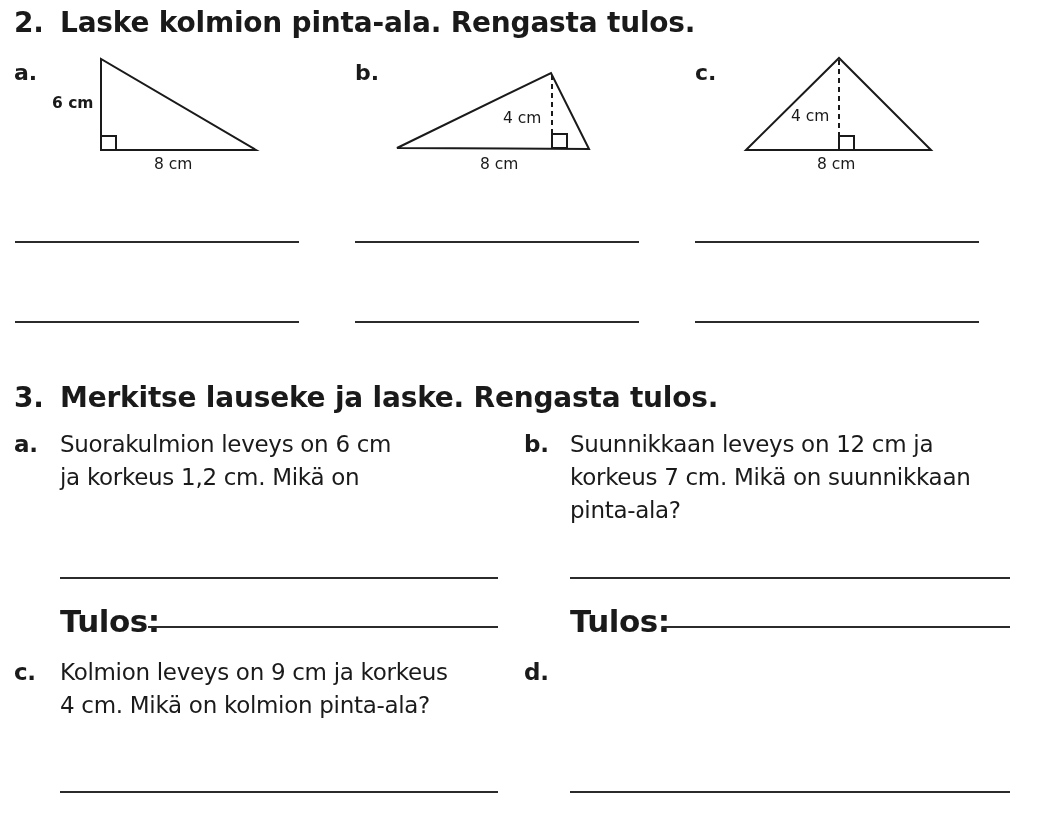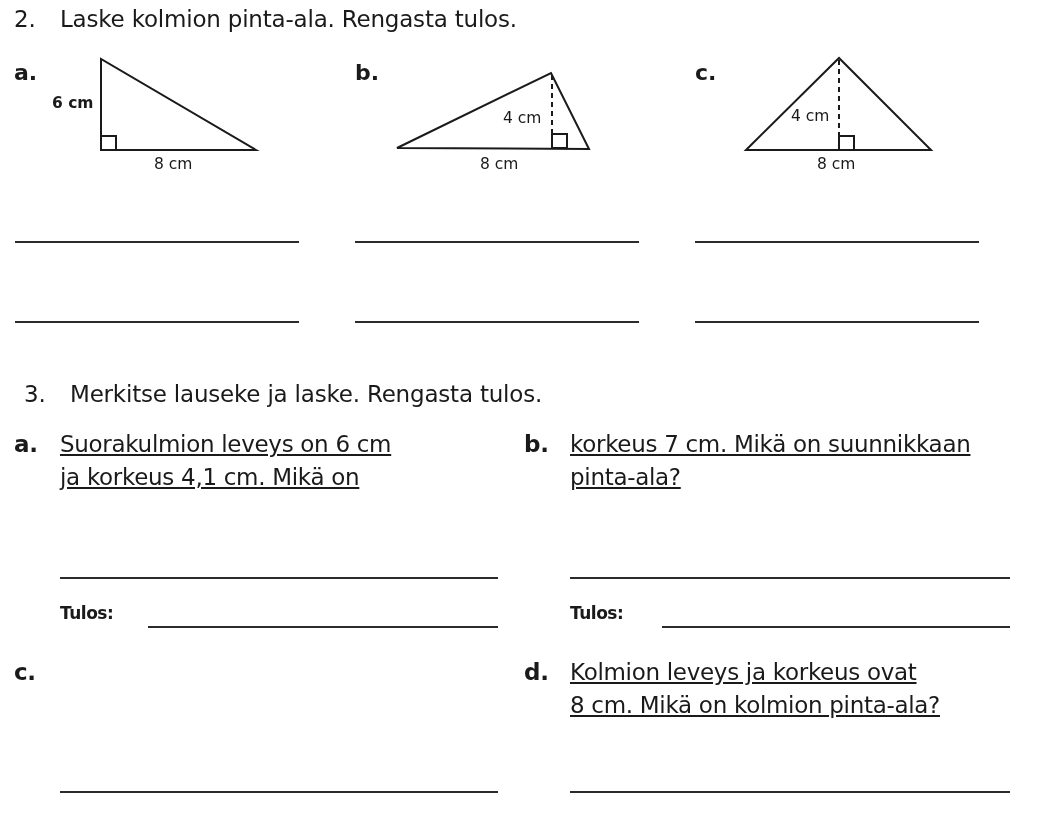--- a/index.html
+++ b/index.html
@@ -2,30 +2,30 @@
 <html><head>
   <meta charset="utf-8">
   <style>
     html, body { margin: 0; padding: 0; background: #ffffff; }
     body {
       width: 1062px; height: 823px; position: relative; overflow: hidden;
       font-family: "DejaVu Sans", sans-serif; color: #1a1a1a;
     }
     .abs { position: absolute; }
     .heading {
-      font-weight: normal; font-size: 23px; letter-spacing: -0.2px; white-space: nowrap;
+      font-weight: bold; font-size: 28px; letter-spacing: -0.2px; white-space: nowrap;
     }
     .heading .num { display: inline-block; width: 46px; }
     .sublabel { font-weight: bold; font-size: 22px; }
     .figlabel { font-size: 15.5px; white-space: nowrap; }
     .line { position: absolute; height: 0; border-top: 2px solid #2b2b2b; }
     .prob { font-size: 23px; line-height: 33px; letter-spacing: -0.3px; }
     .prob .letter { position: absolute; left: 0; top: 0; font-weight: bold; }
-    .prob .text { position: absolute; left: 46px; top: 0; white-space: nowrap; text-decoration: underline; }
-    .tulos { font-weight: bold; font-size: 17px; letter-spacing: -0.5px; }
+    .prob .text { position: absolute; left: 46px; top: 0; white-space: nowrap; }
+    .tulos { font-weight: bold; font-size: 31px; letter-spacing: -0.5px; }
     svg { position: absolute; overflow: visible; }
   </style>
 </head>
 <body>
 
 <div class="abs heading" style="left:14px; top:6px;">
   <span class="num">2.</span><span>Laske kolmion pinta-ala. Rengasta tulos.</span>
 </div>
 
 <div class="abs sublabel" style="left:14px; top:60px;">a.</div>
@@ -54,54 +54,55 @@
 <div class="abs figlabel" style="left:791px; top:107px;">4 cm</div>
 <div class="abs figlabel" style="left:817px; top:155px;">8 cm</div>
 
 <div class="line" style="left:15px; top:241px; width:284px;"></div>
 <div class="line" style="left:355px; top:241px; width:284px;"></div>
 <div class="line" style="left:695px; top:241px; width:284px;"></div>
 <div class="line" style="left:15px; top:321px; width:284px;"></div>
 <div class="line" style="left:355px; top:321px; width:284px;"></div>
 <div class="line" style="left:695px; top:321px; width:284px;"></div>
 
-<div class="abs heading" style="left:24px; top:381px;">
+<div class="abs heading" style="left:14px; top:381px;">
   <span class="num">3.</span><span>Merkitse lauseke ja laske. Rengasta tulos.</span>
 </div>
 
 <div class="abs prob" style="left:14px; top:428px; width:490px; height:100px;">
   <span class="letter">a.</span>
   <div class="text">
     <div>Suorakulmion leveys on 6 cm</div>
-    <div>ja korkeus 4,1 cm. Mikä on</div>
+    <div>ja korkeus 1,2 cm. Mikä on</div>
   </div>
 </div>
 
 <div class="abs prob" style="left:524px; top:428px; width:520px; height:100px;">
   <span class="letter">b.</span>
   <div class="text">
+    <div>Suunnikkaan leveys on 12 cm ja</div>
     <div>korkeus 7 cm. Mikä on suunnikkaan</div>
     <div>pinta-ala?</div>
   </div>
 </div>
 
 <div class="line" style="left:60px; top:577px; width:438px;"></div>
 <div class="line" style="left:570px; top:577px; width:440px;"></div>
 
 <div class="abs tulos" style="left:60px; top:603px;">Tulos:</div>
 <div class="line" style="left:148px; top:626px; width:350px;"></div>
 <div class="abs tulos" style="left:570px; top:603px;">Tulos:</div>
 <div class="line" style="left:662px; top:626px; width:348px;"></div>
 
 <div class="abs prob" style="left:14px; top:656px; width:500px; height:70px;">
   <span class="letter">c.</span>
+  <div class="text">
+    <div>Kolmion leveys on 9 cm ja korkeus</div>
+    <div>4 cm. Mikä on kolmion pinta-ala?</div>
+  </div>
 </div>
 
 <div class="abs prob" style="left:524px; top:656px; width:520px; height:70px;">
   <span class="letter">d.</span>
-  <div class="text">
-    <div>Kolmion leveys ja korkeus ovat</div>
-    <div>8 cm. Mikä on kolmion pinta-ala?</div>
-  </div>
 </div>
 
 <div class="line" style="left:60px; top:791px; width:438px;"></div>
 <div class="line" style="left:570px; top:791px; width:440px;"></div>
 
 </body></html>

